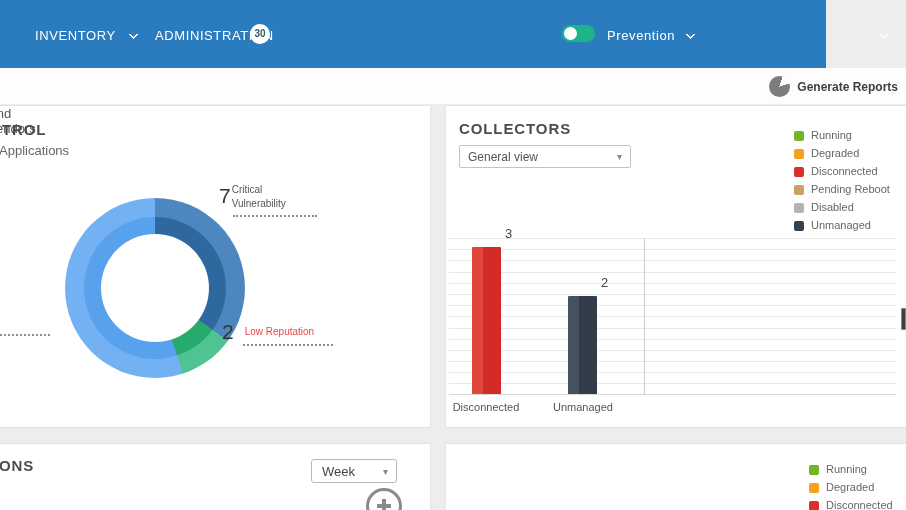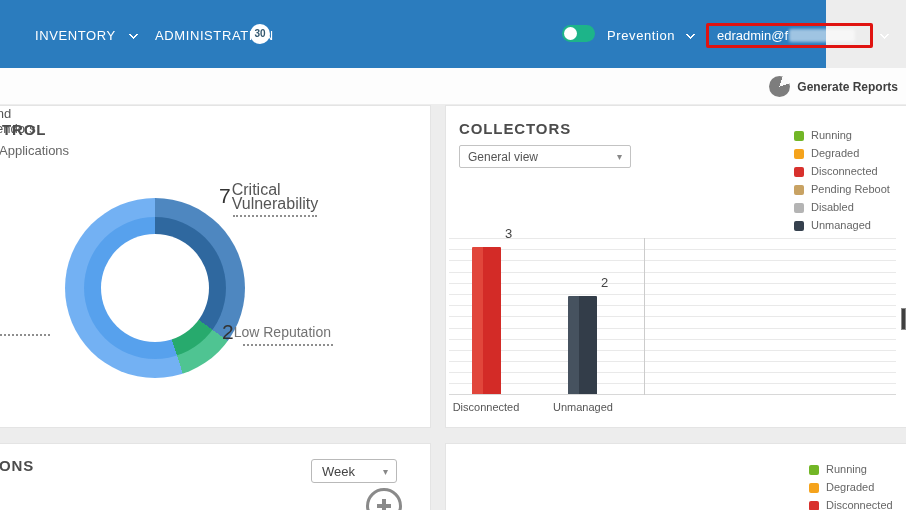--- a/index.html
+++ b/index.html
@@ -50,28 +50,28 @@
   .t-apps { position:absolute; left:11px; top:37px; font-size:13px; color:#666; }
   .donut { position:absolute; left:77px; top:92px; width:180px; height:180px; }
   .ring { position:absolute; border-radius:50%; }
   .ring-outer { left:0; top:0; width:180px; height:180px;
     background:conic-gradient(#4e87c0 0 126deg, #4fc492 126deg 162deg, #73b1f3 162deg 360deg); }
   .ring-inner { left:19px; top:19px; width:142px; height:142px;
     background:conic-gradient(#2f689f 0 126deg, #27aa6d 126deg 162deg, #57a1ed 162deg 360deg); }
   .hole { left:36px; top:36px; width:108px; height:108px; background:#fff; }
   .callout { position:absolute; display:flex; align-items:flex-start; }
   .co-num { font-size:21px; color:#333; line-height:26px; }
-  .co-text { font-size:16px; color:#555; line-height:14px; margin-left:1px; }
+  .co-text { font-size:10px; color:#555; line-height:14px; margin-left:1px; }
   .dotline { position:absolute; border-bottom:2px dotted #8e8e8e; }
   .co-critical { left:231px; top:77px; }
   .dot-critical { left:245px; top:109px; width:84px; }
   .co-vendors { left:12px; top:194px; font-size:13px; color:#555; line-height:15px; }
   .dot-vendors { left:0px; top:228px; width:62px; }
   .co-low { left:234px; top:213px; align-items:center; }
-  .co-low .co-text { font-size:14px; color:#737373; margin-left:0; }
+  .co-low .co-text { font-size:10px; color:#ef4444; margin-left:11px; }
   .dot-low { left:255px; top:238px; width:90px; }
 
   
   .t-coll { position:absolute; left:13px; top:14px; }
   .dropdown { position:absolute; background:#fff; border:1px solid #c3c3c3; border-radius:2px;
     font-size:12px; color:#555; display:flex; align-items:center; cursor:pointer; }
   .dd-view { left:13px; top:39px; width:172px; height:23px; padding-left:8px; }
   .dd-caret { position:absolute; right:8px; color:#888; font-size:10px; }
   .legend { position:absolute; }
   .leg-coll { left:348px; top:17px; }
@@ -122,24 +122,20 @@
   </div>
   <div class="nav-item nav-admin">
     <span>ADMINISTRATION</span>
   </div>
   <div class="badge">30</div>
   <div class="toggle"></div>
   <div class="nav-item prevention">
     <span>Prevention</span>
     <span class="chev"></span>
   </div>
-  <div class="email-box">
-    <span class="email-text">edradmin@f</span>
-    <span class="email-blur"></span>
-  </div>
   <span class="chev user-chev"></span>
 </div>
 
 <div class="strip">
   <div class="gen-reports">
     <span class="report-icon"></span>
     <span class="gen-label">Generate Reports</span>
   </div>
 </div>
 

